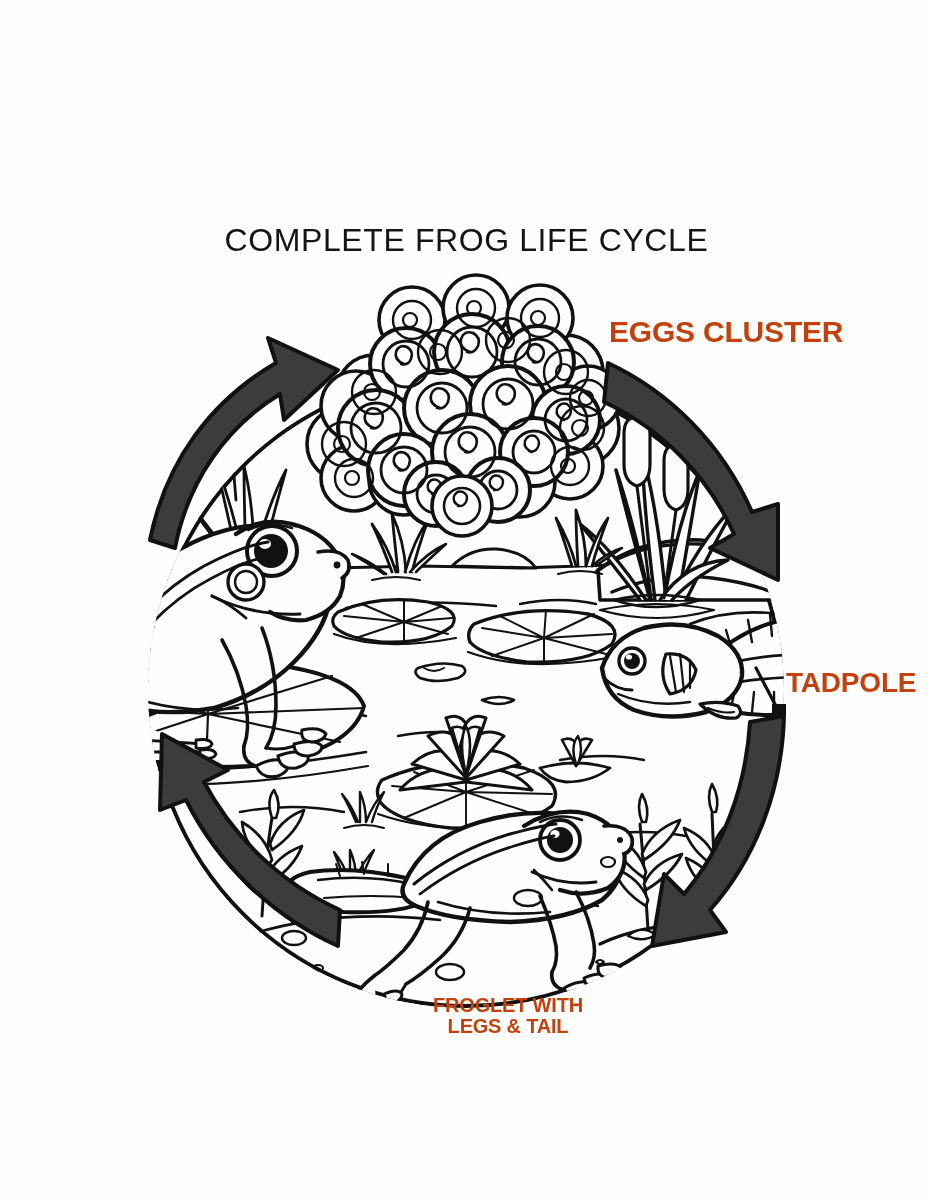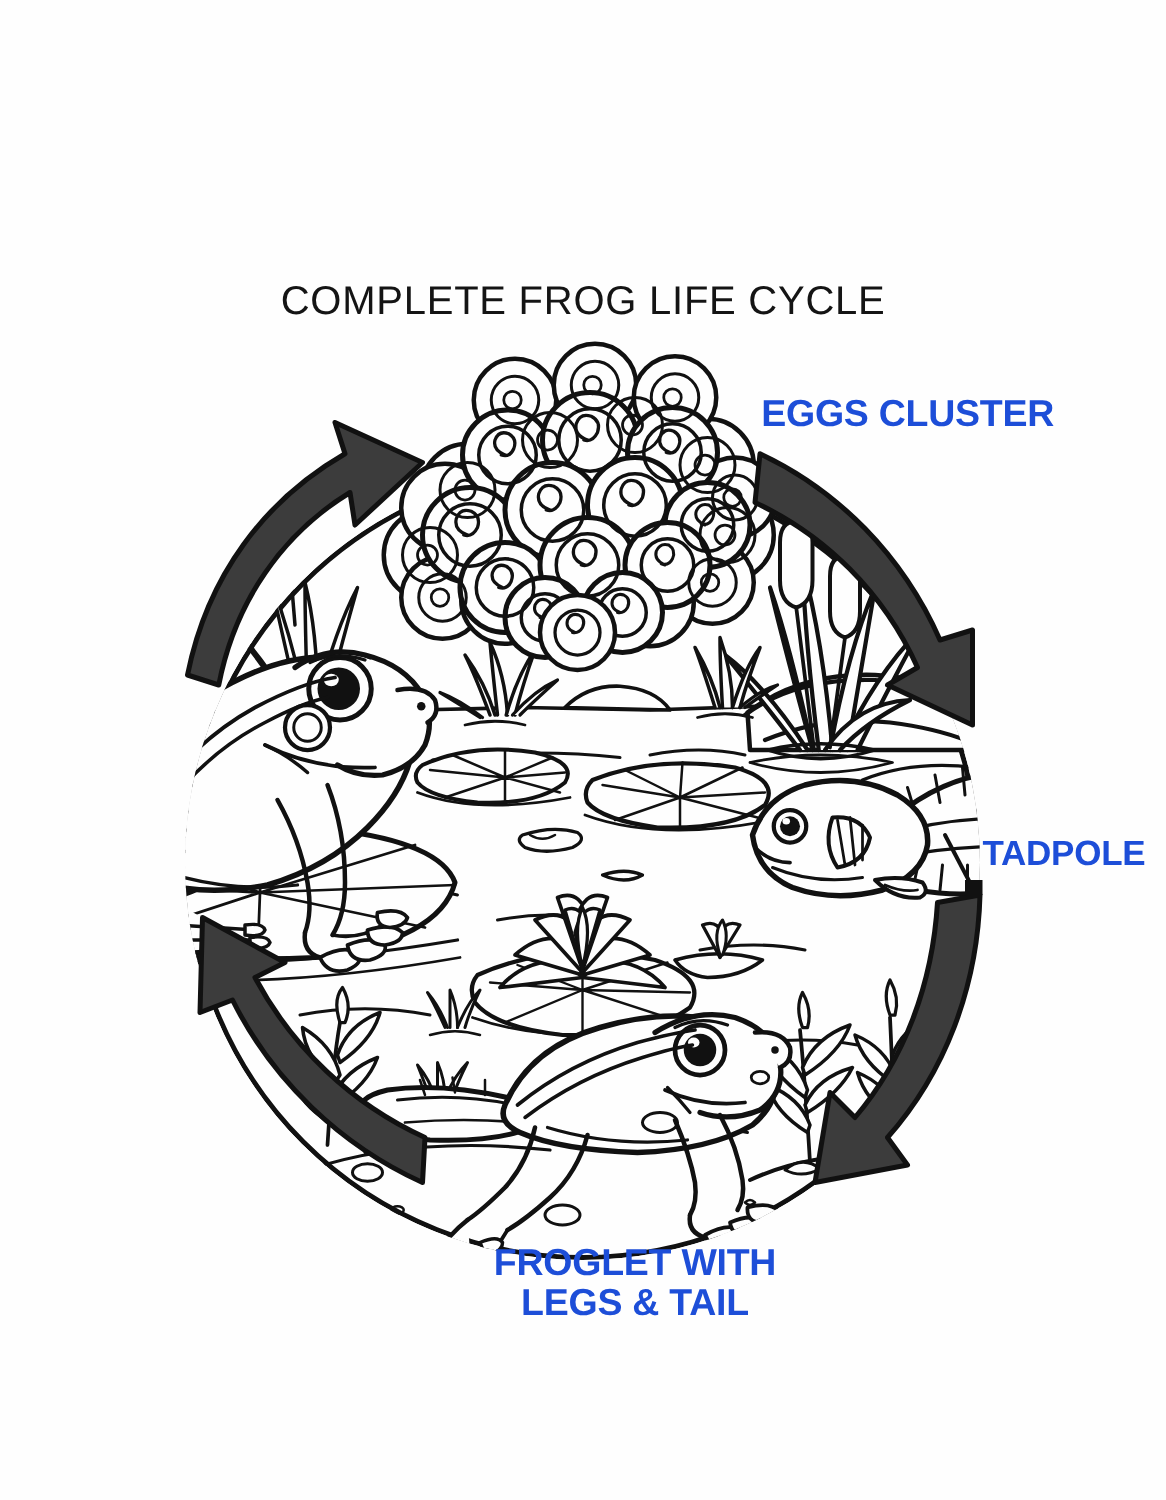--- a/index.html
+++ b/index.html
@@ -23,21 +23,21 @@
   }
   #scene {
     position: absolute;
     left: 0;
     top: 0;
     width: 933px;
     height: 1200px;
   }
   .lbl {
     position: absolute;
-    color: #1d4ed8;
+    color: #c2410c;
     font-family: "Liberation Sans", sans-serif;
     font-weight: bold;
     letter-spacing: -0.2px;
     line-height: 1.06;
     white-space: pre-line;
   }
   #title-text {
     position: absolute;
     left: 0;
     top: 222px;
@@ -63,21 +63,21 @@
   #label-tadpole {
     left: 786px;
     top: 668px;
     font-size: 28px;
   }
   #label-froglet {
     left: 393px;
     top: 995px;
     width: 230px;
     text-align: center;
-    font-size: 30px;
+    font-size: 20px;
   }
 </style>
 </head>
 <body>
 
 <div id="stage">
 
   <svg id="scene" viewBox="0 0 933 1200" xmlns="http://www.w3.org/2000/svg">
     <defs>
       <clipPath id="pondClip">

